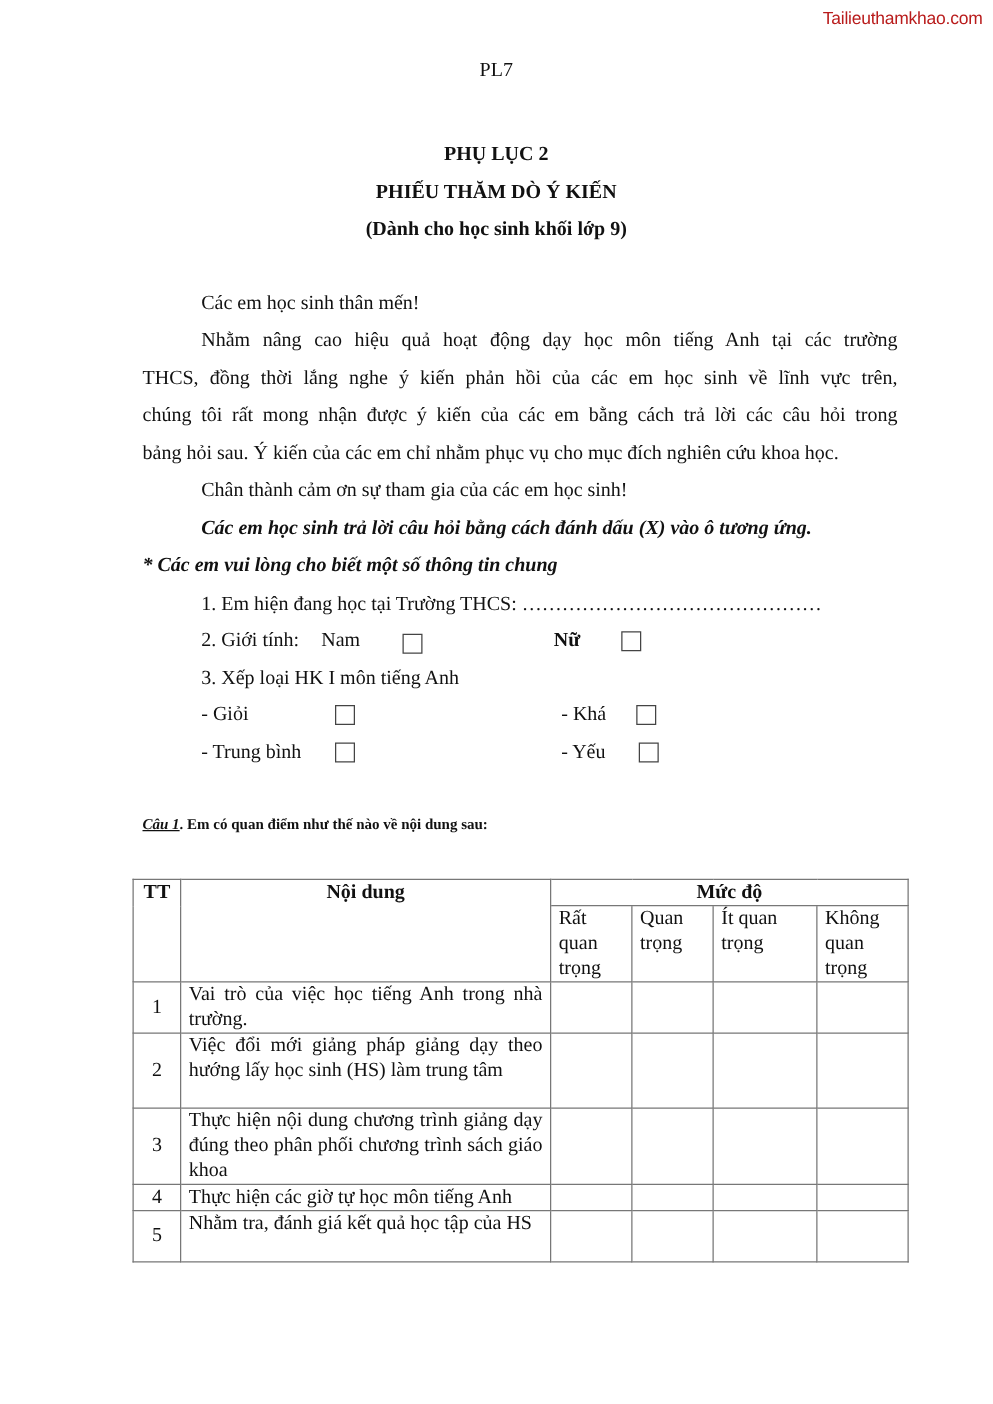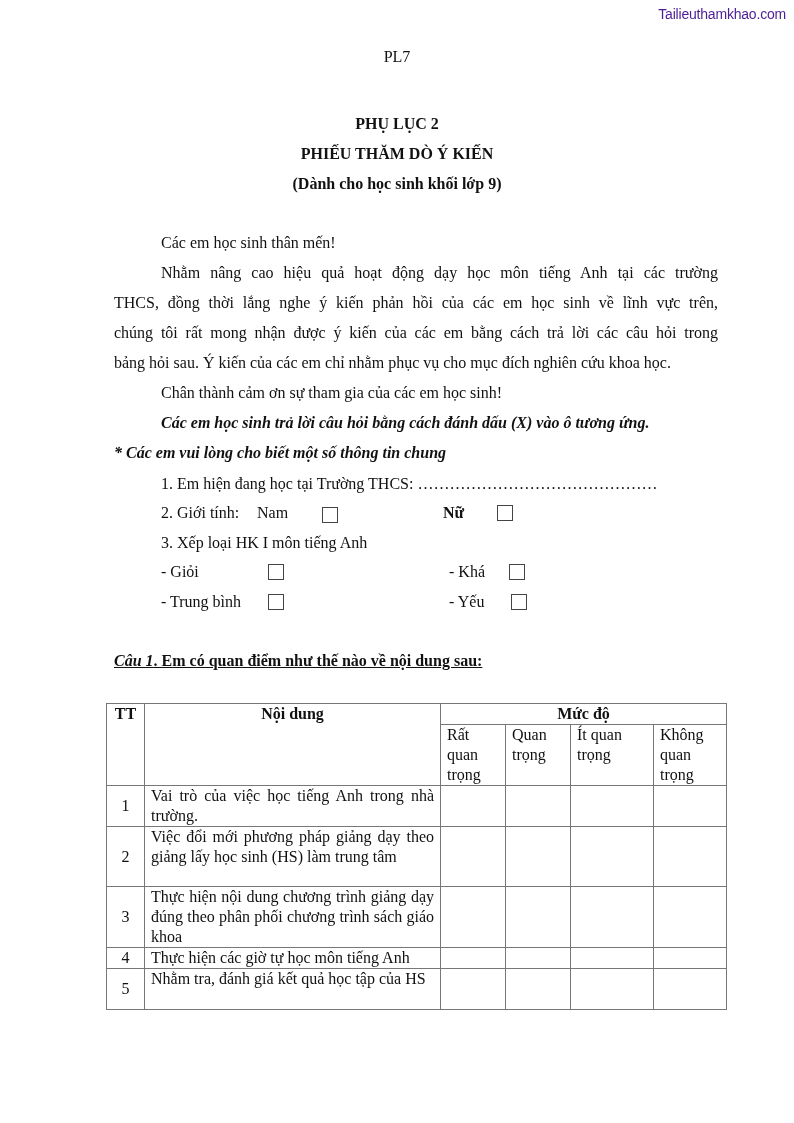--- a/index.html
+++ b/index.html
@@ -1,27 +1,27 @@
 <!DOCTYPE html>
 <html><head>
 <meta charset="utf-8">
 <style>
   html, body { margin:0; padding:0; background:#ffffff; }
   body { width:794px; height:1123px; position:relative; overflow:hidden;
          font-family:"Liberation Serif", "DejaVu Serif", serif; color:#111; }
   .abs { position:absolute; }
   .watermark { right:8px; top:6px; font-family:"Liberation Sans","DejaVu Sans",sans-serif;
-               font-size:14px; color:#4c1d95; letter-spacing:-0.2px;margin-left:43px; }
+               font-size:14px; color:#b91c1c; letter-spacing:-0.2px;margin-left:43px; }
   .page-no { left:0; width:794px; top:48px; text-align:center; font-size:16px; }
   .h { left:0; width:832px; text-align:center; font-weight:bold; font-size:16px; }
   .line { font-size:16px; white-space:nowrap; }
   .just { text-align:justify; text-align-last:justify; }
   .bi { font-weight:bold; font-style:italic; }
   .cb { display:inline-block; width:14px; height:14px; border:1px solid #444; vertical-align:middle; position:absolute; }
-  .q-label { font-weight:bold; font-size:16px;text-decoration:underline; }
+  .q-label { font-weight:bold; font-size:12px; }
   .q-label u { font-style:italic; }
   table.survey { position:absolute; left:106px; top:703px; border-collapse:collapse;
                  font-size:16px; table-layout:fixed; }
   table.survey td, table.survey th { border:1px solid #777; padding:0 6px; vertical-align:top; line-height:20px; }
   table.survey th { font-weight:bold; }
   .tt-cell { text-align:center; vertical-align:middle !important; padding:0 !important; }
   .content-cell { text-align:justify; }
   .sub-h { font-weight:normal !important; text-align:left; }
 </style>
 </head>
@@ -96,21 +96,21 @@
   <tr style="height:40px;">
     <td class="tt-cell">1</td>
     <td class="content-cell">Vai trò của việc học tiếng Anh trong nhà trường.</td>
     <td></td>
     <td></td>
     <td></td>
     <td></td>
   </tr>
   <tr style="height:60px;">
     <td class="tt-cell">2</td>
-    <td class="content-cell">Việc đổi mới phương pháp giảng dạy theo giảng lấy học sinh (HS) làm trung tâm</td>
+    <td class="content-cell">Việc đổi mới giảng pháp giảng dạy theo hướng lấy học sinh (HS) làm trung tâm</td>
     <td></td>
     <td></td>
     <td></td>
     <td></td>
   </tr>
   <tr style="height:61px;">
     <td class="tt-cell">3</td>
     <td class="content-cell">Thực hiện nội dung chương trình giảng dạy đúng theo phân phối chương trình sách giáo khoa</td>
     <td></td>
     <td></td>

